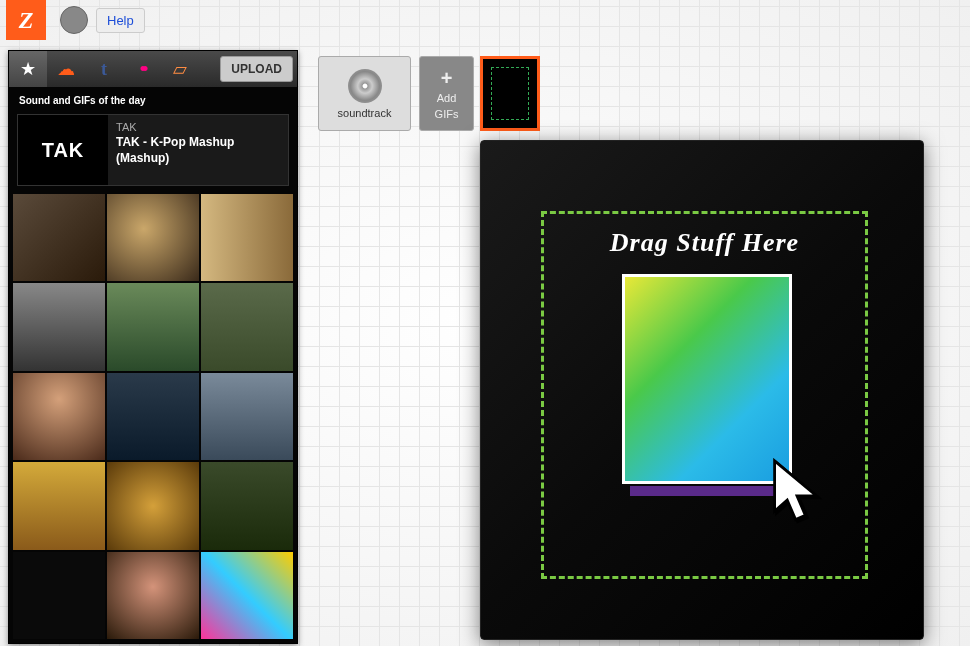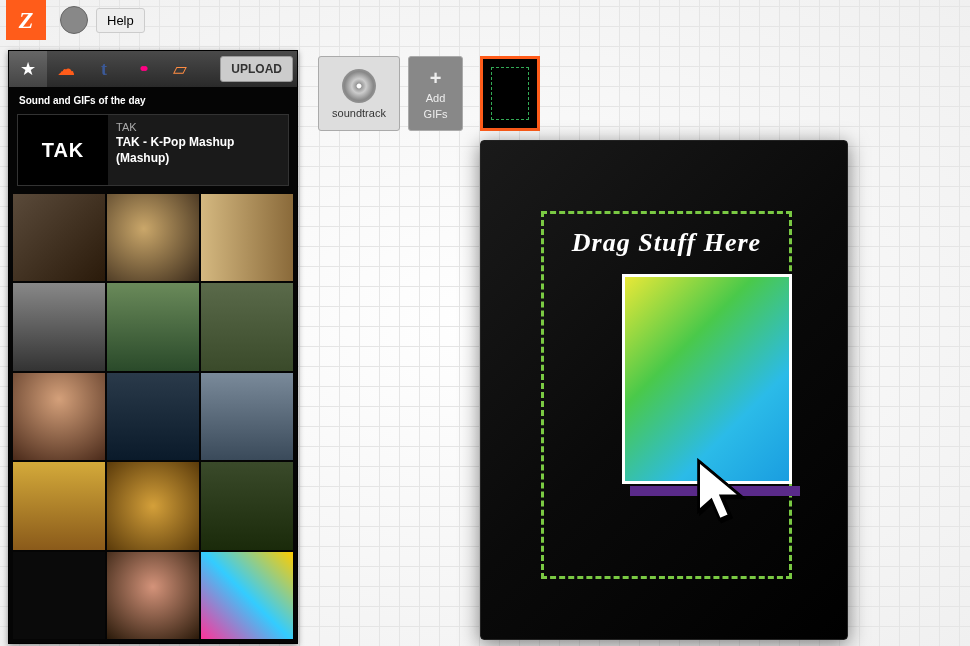--- a/index.html
+++ b/index.html
@@ -11,21 +11,21 @@
     repeating-linear-gradient(90deg, transparent, transparent 19px, #e5e5e5 19px, #e5e5e5 20px),
     radial-gradient(ellipse at center, #fff 0%, #f0f0f0 100%);
   position: relative; overflow: hidden;
 }
 
 
 .topbar { display:flex; align-items:center; gap:8px; height:40px; padding:4px 6px; }
 .logo { width:40px; height:40px; background:#ff5c1a; display:flex; align-items:center; justify-content:center; }
 .logo-z { color:#fff; font-weight:900; font-size:24px; font-style:italic; font-family:Georgia,serif; }
 .avatar { width:28px; height:28px; border-radius:50%; background:#888; border:1px solid #666; margin-left:6px; }
-.help-btn { background:#eee; border:1px solid #ccc; border-radius:3px; padding:4px 10px; font-size:13px; color:#000000; cursor:pointer; }
+.help-btn { background:#eee; border:1px solid #ccc; border-radius:3px; padding:4px 10px; font-size:13px; color:#1d4ed8; cursor:pointer; }
 
 
 .sidebar { position:absolute; left:8px; top:50px; width:290px; background:#050505; border:1px solid #000; box-shadow:0 2px 6px rgba(0,0,0,.4); }
 .side-tabs { display:flex; align-items:center; height:36px; background:linear-gradient(#4a4a4a,#2a2a2a); }
 .tab-icon { width:38px; height:36px; display:flex; align-items:center; justify-content:center; font-size:18px; color:#fff; cursor:pointer; }
 .tab-icon.active { background:linear-gradient(#666,#444); }
 .upload-btn { margin-left:auto; background:#ccc; color:#333; font-size:12px; font-weight:bold; padding:5px 10px; border-radius:3px; cursor:pointer; border:1px solid #999; margin-right:4px; }
 .section-title { color:#fff; font-size:10px; padding:8px 10px; font-weight:bold; }
 .media-card { display:flex; background:#1a1a1a; margin:0 8px 8px; border:1px solid #333; cursor:pointer; }
 .media-thumb { width:90px; height:70px; background:#000; display:flex; align-items:center; justify-content:center; color:#fff; font-weight:900; font-size:20px; letter-spacing:1px; }
@@ -46,31 +46,31 @@
 .g9{background:linear-gradient(#7a8a9a,#3a4a5a);}
 .g10{background:linear-gradient(#d4aa3a,#8a5a1a);}
 .g11{background:radial-gradient(circle,#d4a03a,#5a3a0a);}
 .g12{background:linear-gradient(#3a4a2a,#1a2a0a);}
 .g13{background:#0a0a0a;}
 .g14{background:radial-gradient(circle at 50% 40%,#d4937a,#2a1a0a);}
 .g15{background:linear-gradient(45deg,#ff3399,#33ccff,#ffcc00);}
 
 
 .toolbar { position:absolute; left:318px; top:56px; display:flex; gap:8px; }
-.tool-btn { width:82px; height:75px; background:#ddd; border:1px solid #aaa; border-radius:3px; display:flex; flex-direction:column; align-items:center; justify-content:center; gap:4px; cursor:pointer; font-size:11px; color:#333; }
+.tool-btn { width:93px; height:75px; background:#ddd; border:1px solid #aaa; border-radius:3px; display:flex; flex-direction:column; align-items:center; justify-content:center; gap:4px; cursor:pointer; font-size:11px; color:#333; }
 .tool-btn.add { width:55px; background:#888; color:#eee; font-size:11px; }
 .disc-icon { width:34px; height:34px; border-radius:50%; background:radial-gradient(circle,#fff 8%,#999 12%,#ccc 30%,#888 60%,#aaa); position:relative; }
 .plus-icon { font-size:20px; font-weight:bold; line-height:1; }
 
 
 .page-thumb { position:absolute; left:480px; top:56px; width:60px; height:75px; background:#000; border:3px solid #ff5c1a; cursor:pointer; }
 .page-thumb::before { content:""; position:absolute; inset:8px; border:1px dashed #3a5; }
 
 
-.canvas { position:absolute; left:480px; top:140px; width:368px; height:500px;
+.canvas { position:absolute; left:480px; top:140px; width:444px; height:500px;
   background:linear-gradient(135deg,#1a1a1a 0%,#0a0a0a 50%,#000 100%);
   border:1px solid #222; box-shadow:0 4px 20px rgba(0,0,0,.5); border-radius:4px; }
 .drop-zone { position:absolute; left:60px; top:70px; right:55px; bottom:60px; border:3px dashed #7ac943; }
 .drop-title { color:#fff; font-family:'Brush Script MT','Comic Sans MS',cursive; font-size:26px; text-align:center; margin-top:14px; font-style:italic; font-weight:bold; letter-spacing:1px; }
 .drop-rect { position:absolute; left:78px; top:60px; width:170px; height:210px; background:linear-gradient(135deg,#e8e838 0%,#4ac94a 35%,#2bbbe8 70%,#1a9de0 100%); border:3px solid #fff; }
 .drop-shadow { position:absolute; left:86px; top:272px; width:170px; height:10px; background:#5a2a8a; }
 .cursor-icon { position:absolute; right:38px; bottom:48px; width:60px; height:70px; }
 .cursor-icon svg { width:100%; height:100%; filter:drop-shadow(2px 2px 0 #000); }
 </style>
 </head>

